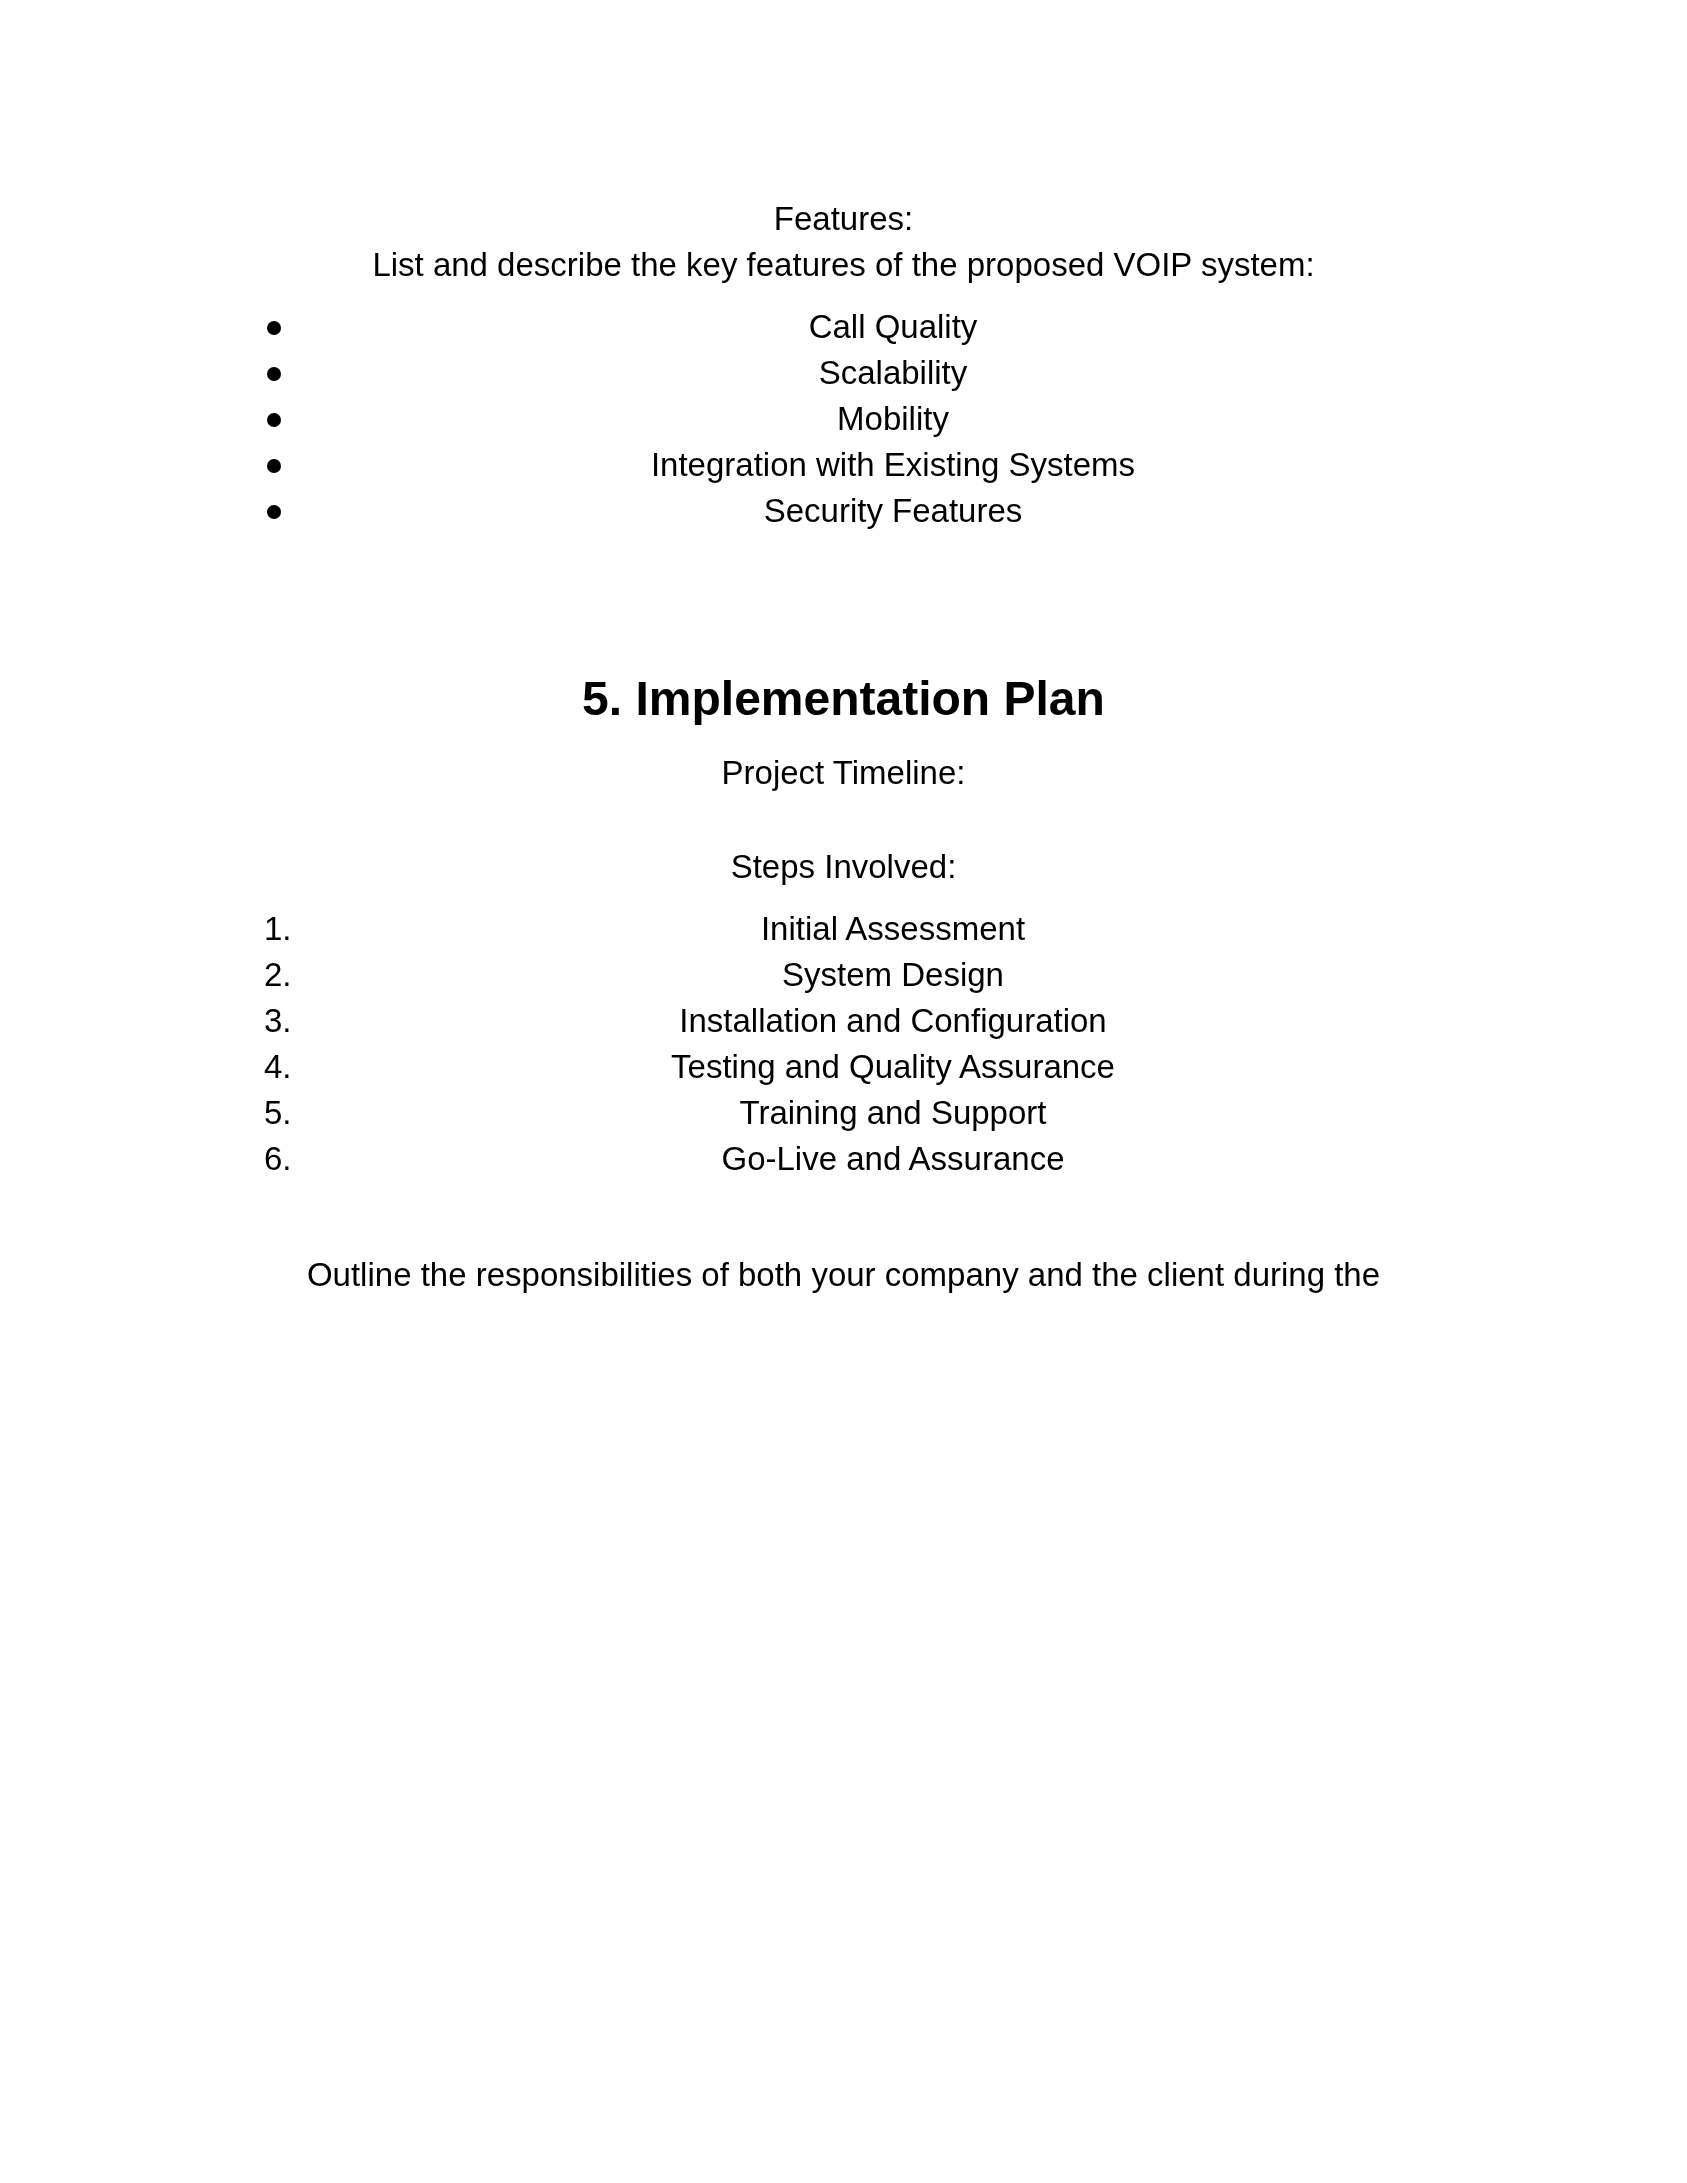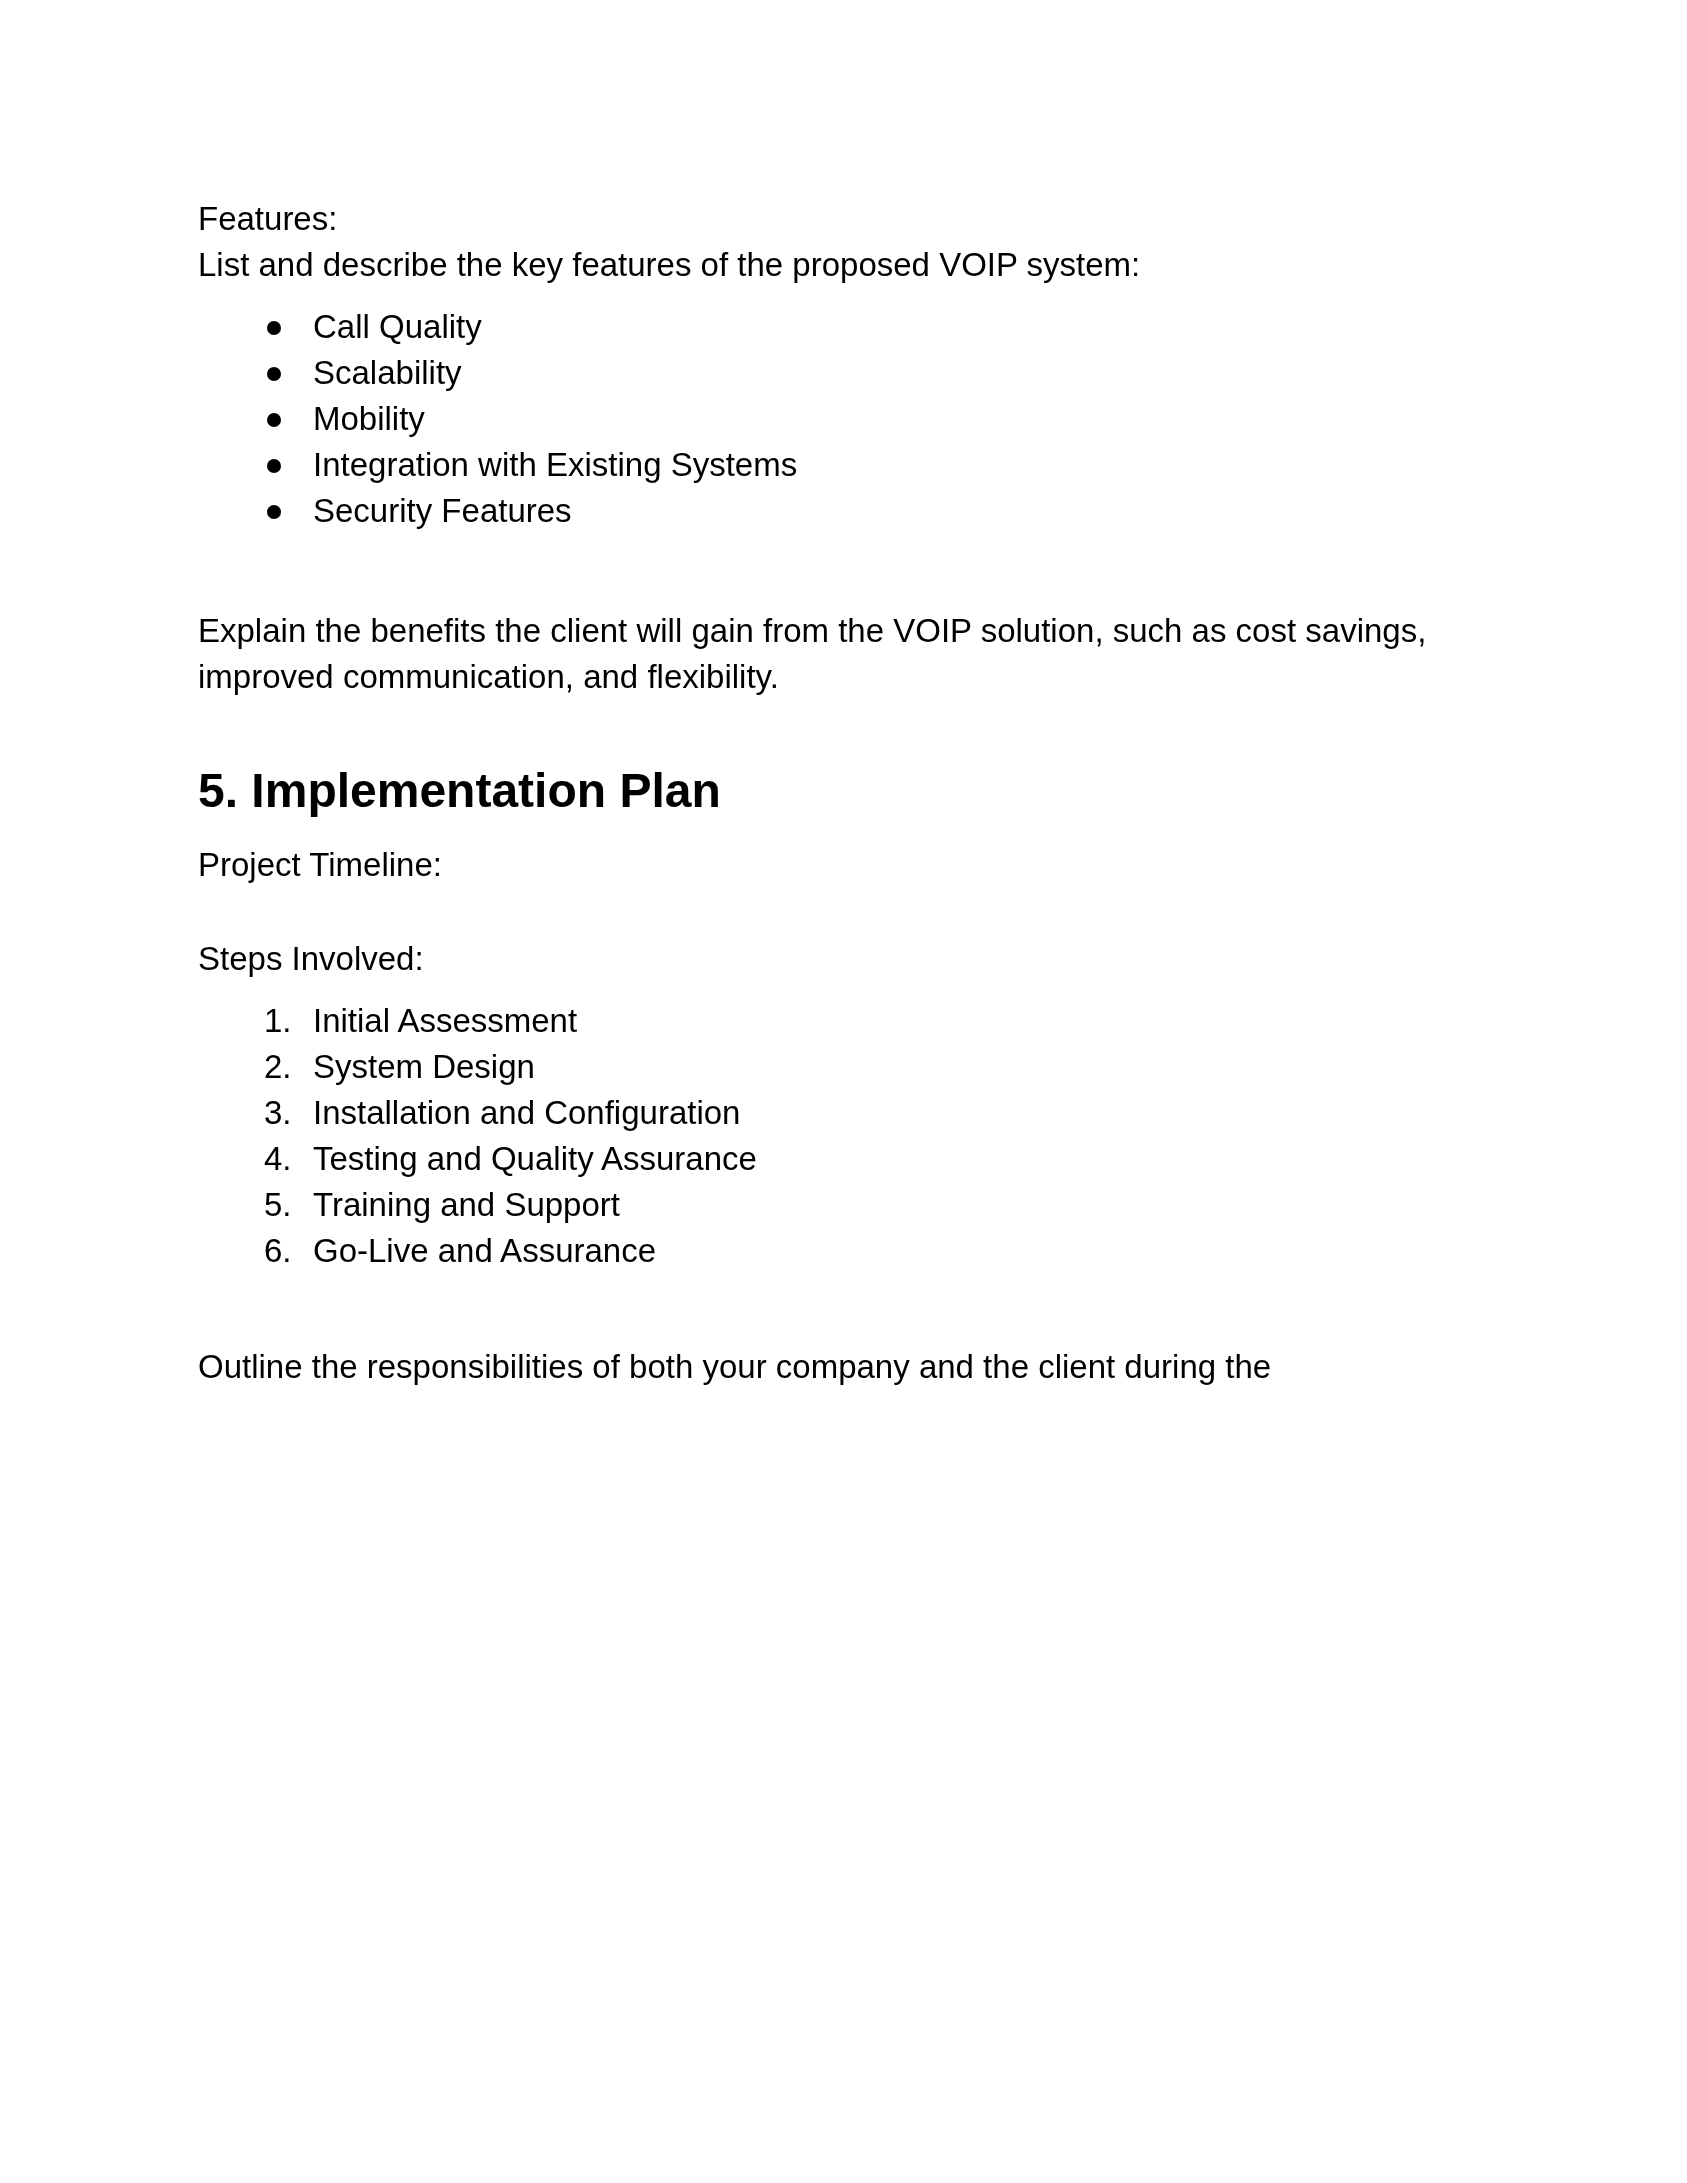--- a/index.html
+++ b/index.html
@@ -57,21 +57,21 @@
     margin: 56px 0 17px 0;
     white-space: nowrap;
   }
   .sp-87 { height: 58px; }
   .sp-73 { height: 48px; }
   .sp-82 { height: 54px; }
 </style>
 </head>
 <body style="background: rgb(255, 255, 255);">
 
-<div class="doc" style="color: rgb(0, 0, 0);">
+<div class="doc" style="color: rgb(0, 0, 0); text-align: center;">
 
   <div class="para">Features:</div>
   <div class="para">List and describe the key features of the proposed VOIP system:</div>
 
   <ul class="bullet-list">
       <li>
       <span class="bullet-dot"></span>
       <span class="item-text">Call Quality</span>
     </li>
       <li>
@@ -87,24 +87,20 @@
       <span class="item-text">Integration with Existing Systems</span>
     </li>
       <li>
       <span class="bullet-dot"></span>
       <span class="item-text">Security Features</span>
     </li>
     </ul>
 
   <div class="sp-87"></div>
 
-  <div>
-      <div class="line">Explain the benefits the client will gain from the VOIP solution, such as cost savings,</div>
-      <div class="line">improved communication, and flexibility.</div>
-    </div>
 
   <h1 class="section-heading">5. Implementation Plan</h1>
 
   <div class="para">Project Timeline:</div>
 
   <div class="sp-73"></div>
 
   <div class="para">Steps Involved:</div>
   <ol class="step-list">
       <li>

